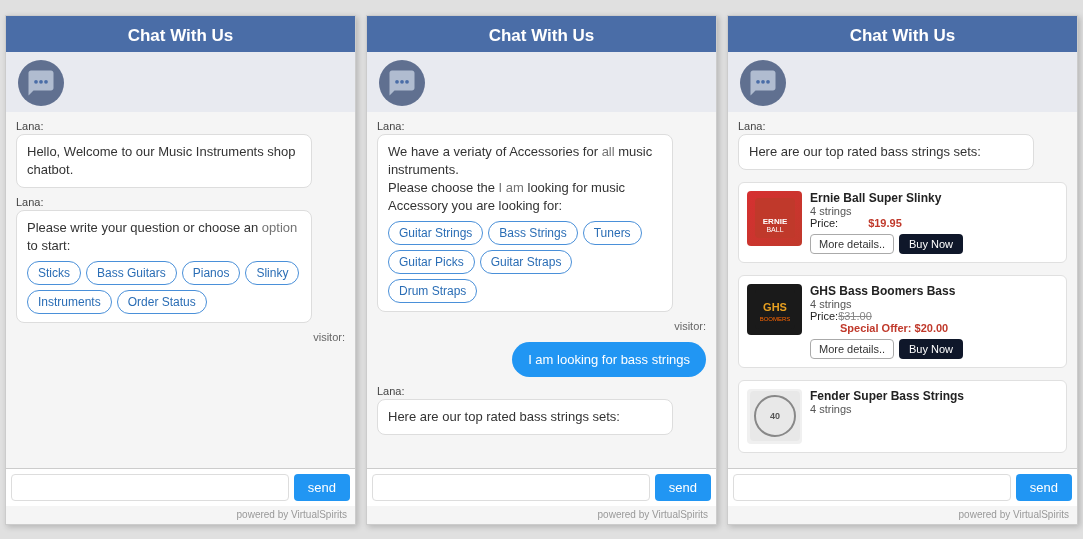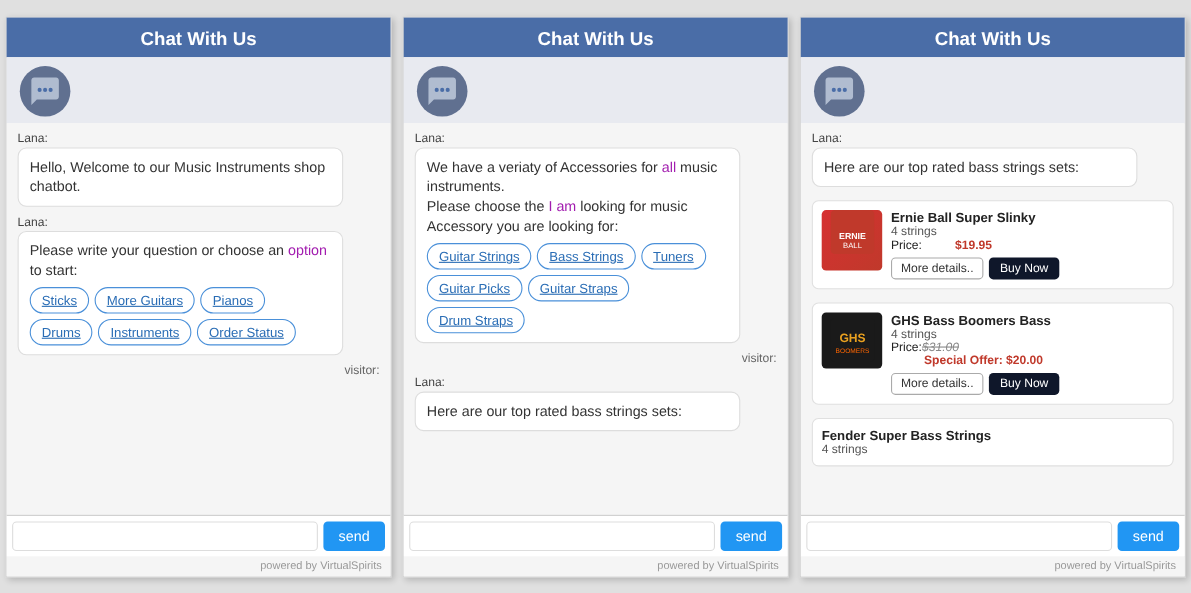--- a/index.html
+++ b/index.html
@@ -98,21 +98,20 @@
       margin-top: 6px;
     }
     .option-btn {
       border: 1px solid #4a90d9;
       background: white;
       color: #2a6db5;
       border-radius: 14px;
       padding: 4px 10px;
       font-size: 12px;
       cursor: pointer;
-      text-decoration: underline;
     }
     .chat-input-area {
       display: flex;
       border-top: 1px solid #ccc;
       background: white;
       padding: 5px;
     }
     .chat-input {
       flex: 1;
       border: 1px solid #ddd;
@@ -131,21 +130,21 @@
       cursor: pointer;
       font-size: 13px;
     }
     .powered-by {
       text-align: right;
       font-size: 10px;
       color: #999;
       padding: 3px 8px 4px 0;
       background: #f5f5f5;
     }
-    .highlight-blue { color: #a21caf; }
+    .highlight-blue { color: #737373; }
     .product-card {
       background: white;
       border: 1px solid #e0e0e0;
       border-radius: 6px;
       padding: 8px;
       margin-top: 4px;
       display: flex;
       flex-direction: row;
       gap: 8px;
       align-items: flex-start;
@@ -170,21 +169,21 @@
     }
     .product-detail {
       font-size: 11px;
       color: #555;
     }
     .product-price {
       font-size: 11px;
       color: #222;
     }
     .price-red { color: #c0392b; font-weight: bold; padding-left: 30px; }
-    .price-strike { text-decoration: line-through; color: #888; font-style: italic; }
+    .price-strike { text-decoration: line-through; color: #888; }
     .product-actions {
       display: flex;
       gap: 5px;
       margin-top: 5px;
     }
     .btn-more {
       border: 1px solid #aaa;
       background: white;
       border-radius: 4px;
       padding: 3px 8px;
@@ -199,21 +198,21 @@
       border-radius: 4px;
       padding: 3px 10px;
       font-size: 11px;
       cursor: pointer;
     }
     .ernie-ball-img {
       background: linear-gradient(135deg, #d63031, #c0392b);
       width: 55px;
       height: 55px;
       display: flex;
-      align-items: flex-start;
+      align-items: center;
       justify-content: center;
       border-radius: 4px;
     }
     .ghs-img {
       background: #1a1a1a;
       width: 55px;
       height: 51px;
       display: flex;
       align-items: center;
       justify-content: center;
@@ -252,23 +251,23 @@
       <div class="msg-bubble-bot">
         Hello, Welcome to our Music Instruments shop chatbot.
       </div>
     </div>
     <div>
       <div class="msg-sender">Lana:</div>
       <div class="msg-bubble-bot">
         Please write your question or choose an <span class="highlight-blue">option</span> to start:<br>
         <div class="option-buttons">
           <button class="option-btn">Sticks</button>
-          <button class="option-btn">More Guitars</button>
+          <button class="option-btn">Bass Guitars</button>
           <button class="option-btn">Pianos</button>
-          <button class="option-btn">Drums</button>
+          <button class="option-btn">Slinky</button>
           <button class="option-btn">Instruments</button>
           <button class="option-btn">Order Status</button>
         </div>
       </div>
     </div>
     <div class="visitor-label">visitor:</div>
   </div>
   <div class="chat-input-area">
     <input class="chat-input" type="text" placeholder="" style="">
     <button class="send-btn">send</button>
@@ -300,20 +299,23 @@
           <button class="option-btn">Guitar Strings</button>
           <button class="option-btn">Bass Strings</button>
           <button class="option-btn">Tuners</button>
           <button class="option-btn">Guitar Picks</button>
           <button class="option-btn">Guitar Straps</button>
           <button class="option-btn">Drum Straps</button>
         </div>
       </div>
     </div>
     <div class="visitor-label">visitor:</div>
+    <div class="msg-bubble-visitor">
+      I am looking for bass strings
+    </div>
     <div>
       <div class="msg-sender">Lana:</div>
       <div class="msg-bubble-bot">
         Here are our top rated bass strings sets:
       </div>
     </div>
   </div>
   <div class="chat-input-area">
     <input class="chat-input" type="text" placeholder="" style="">
     <button class="send-btn">send</button>
@@ -376,20 +378,27 @@
         <div class="product-price">Price:<span class="price-strike">$31.00</span></div>
         <div class="product-price price-red">Special Offer: $20.00</div>
         <div class="product-actions">
           <button class="btn-more">More details..</button>
           <button class="btn-buy">Buy Now</button>
         </div>
       </div>
     </div>
 
     <div class="product-card">
+      <div class="product-img fender-img">
+        <svg width="50" height="50" viewBox="0 0 50 50">
+          <rect width="50" height="50" fill="#e8e8e8" rx="4"></rect>
+          <circle cx="25" cy="25" r="20" fill="none" stroke="#888" stroke-width="2"></circle>
+          <text x="25" y="28" text-anchor="middle" fill="#555" font-size="9" font-weight="bold">40</text>
+        </svg>
+      </div>
       <div class="product-info">
         <div class="product-name">Fender Super Bass Strings</div>
         <div class="product-detail">4 strings</div>
       </div>
     </div>
   </div>
   <div class="chat-input-area">
     <input class="chat-input" type="text" placeholder="" style="">
     <button class="send-btn">send</button>
   </div>

